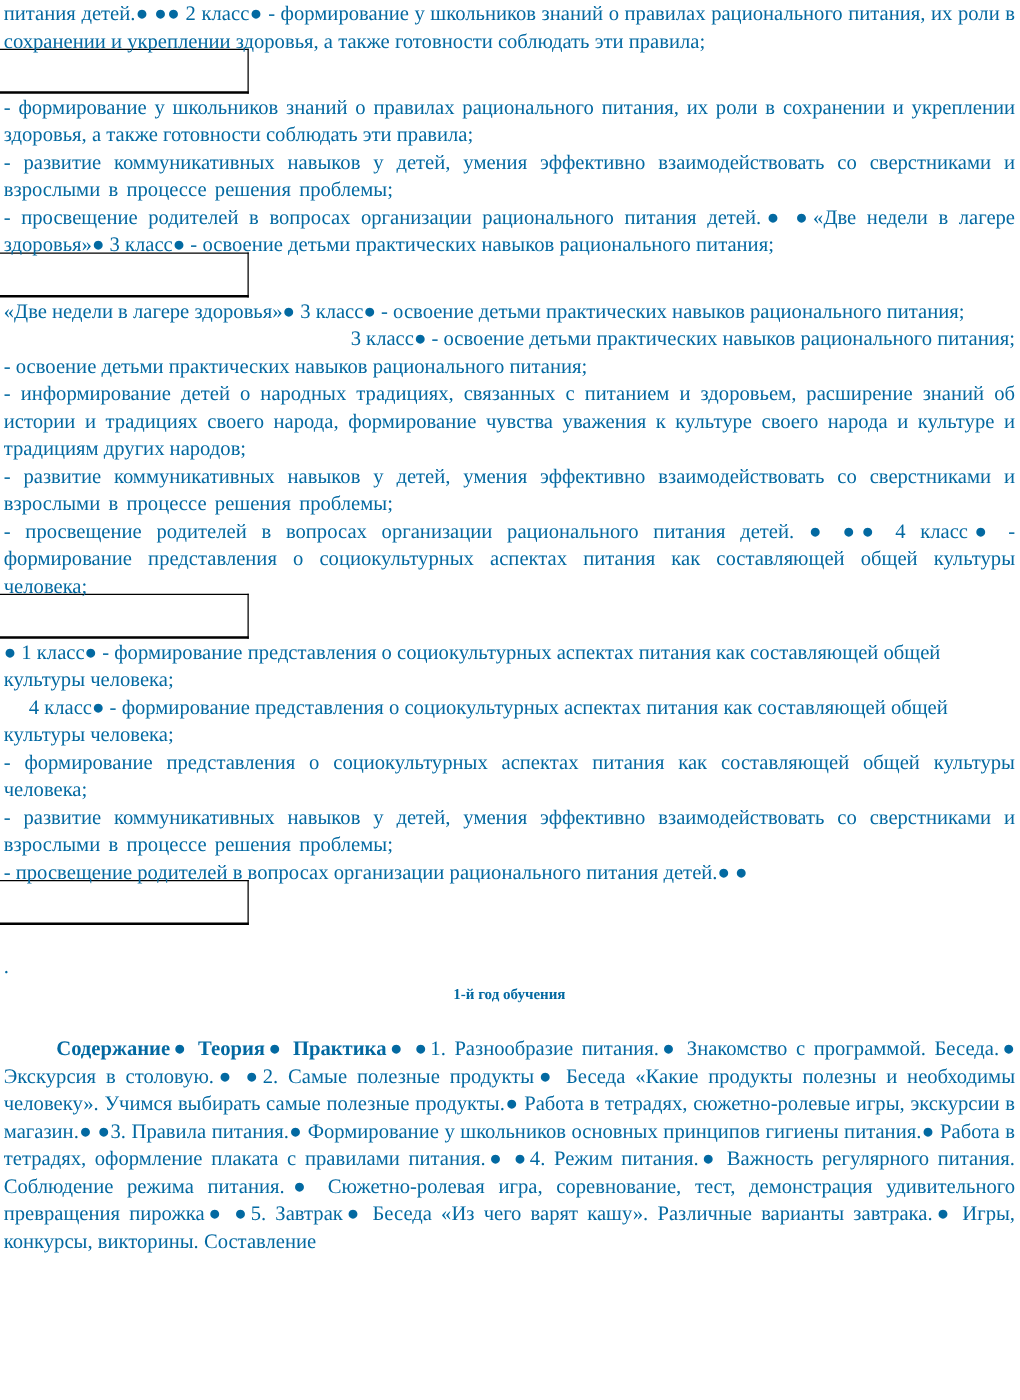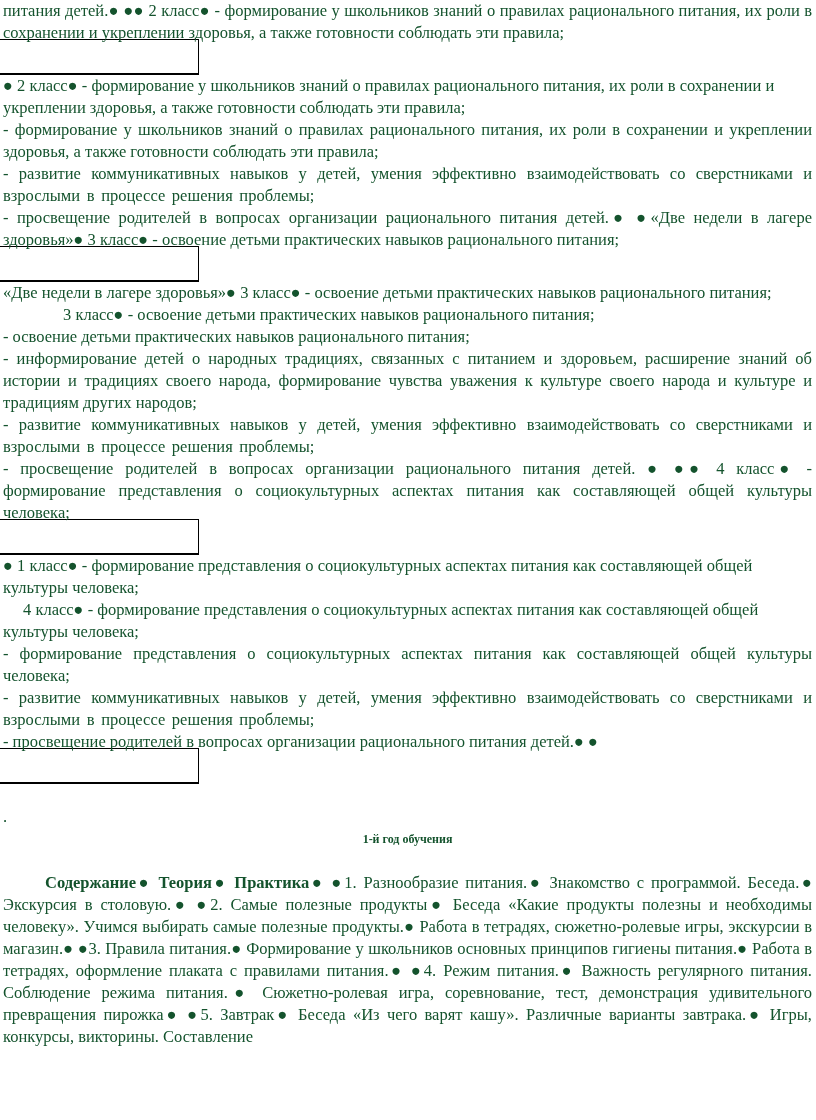--- a/index.html
+++ b/index.html
@@ -1,31 +1,31 @@
 <!DOCTYPE html>
 <html><head>
 <meta charset="utf-8">
 <style>
   html,body { margin:0; padding:0; background:#ffffff; }
   .page {
     position:relative;
     width:816px; height:1120px;
     overflow:hidden;
     background:#ffffff;
-    color:#14532d;
+    color:#0369a1;
     font-family:"Liberation Serif","DejaVu Serif",serif;
     font-size:16.5px;
     line-height:22px;
     padding:0 4px 0 3px;
     box-sizing:border-box;
   }
   p { margin:0; }
   .just  { text-align:justify; }
   .ind33 { text-indent:33px; }
-  .ind60 { text-indent:60px; }
+  .ind60 { text-indent:60px;text-align:right; }
   .ind20 { text-indent:20px; }
   .ind42 { text-indent:42px; }
   .wide  { word-spacing:2.5px; }
   .box {
     width:199px; height:36px;
     box-sizing:border-box;
     border:1px solid #000;
     border-bottom-width:2px;
     border-left:none;
     margin:-5px 0 0 -3px;
@@ -41,21 +41,20 @@
 </style>
 </head>
 <body>
 
 <div class="page">
 
   <p class="just">питания детей.● ●● 2 класс● - формирование у школьников знаний о правилах рационального питания, их роли в сохранении и укреплении здоровья, а также готовности соблюдать эти правила;</p>
 
   <div class="box"></div>
 
-  <p>● 2 класс● - формирование у школьников знаний о правилах рационального питания, их роли в сохранении и укреплении здоровья, а также готовности соблюдать эти правила;</p>
   <p class="just">- формирование у школьников знаний о правилах рационального питания, их роли в сохранении и укреплении здоровья, а также готовности соблюдать эти правила;</p>
   <p class="just wide">- развитие коммуникативных навыков у детей, умения эффективно взаимодействовать со сверстниками и взрослыми в процессе решения проблемы;</p>
   <p class="just">- просвещение родителей в вопросах организации рационального питания детей.● ●«Две недели в лагере здоровья»● 3 класс● - освоение детьми практических навыков рационального питания;</p>
 
   <div class="box"></div>
 
   <p>«Две недели в лагере здоровья»● 3 класс● - освоение детьми практических навыков рационального питания;</p>
   <p class="ind60">3 класс● - освоение детьми практических навыков рационального питания;</p>
   <p>- освоение детьми практических навыков рационального питания;</p>
   <p class="just">- информирование детей о народных традициях, связанных с питанием и здоровьем, расширение знаний об истории и традициях своего народа, формирование чувства уважения к культуре своего народа и культуре и традициям других народов;</p>

